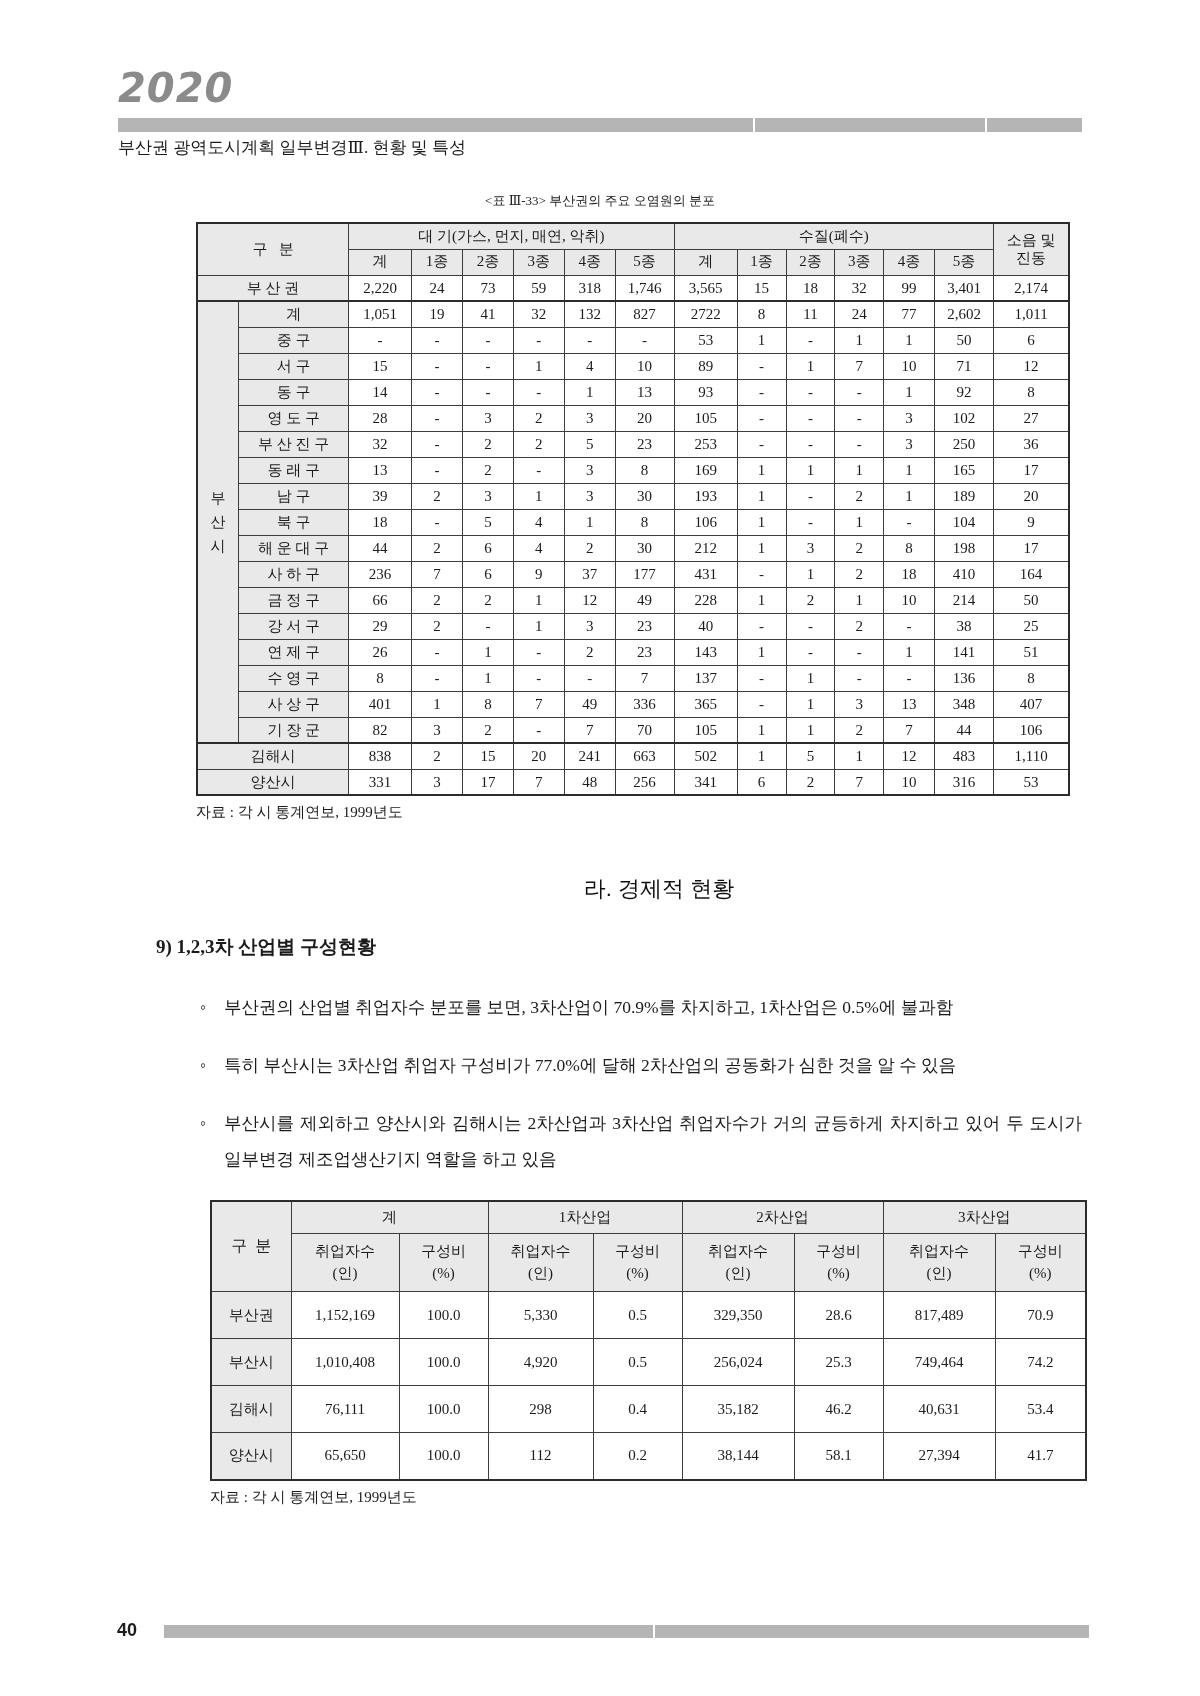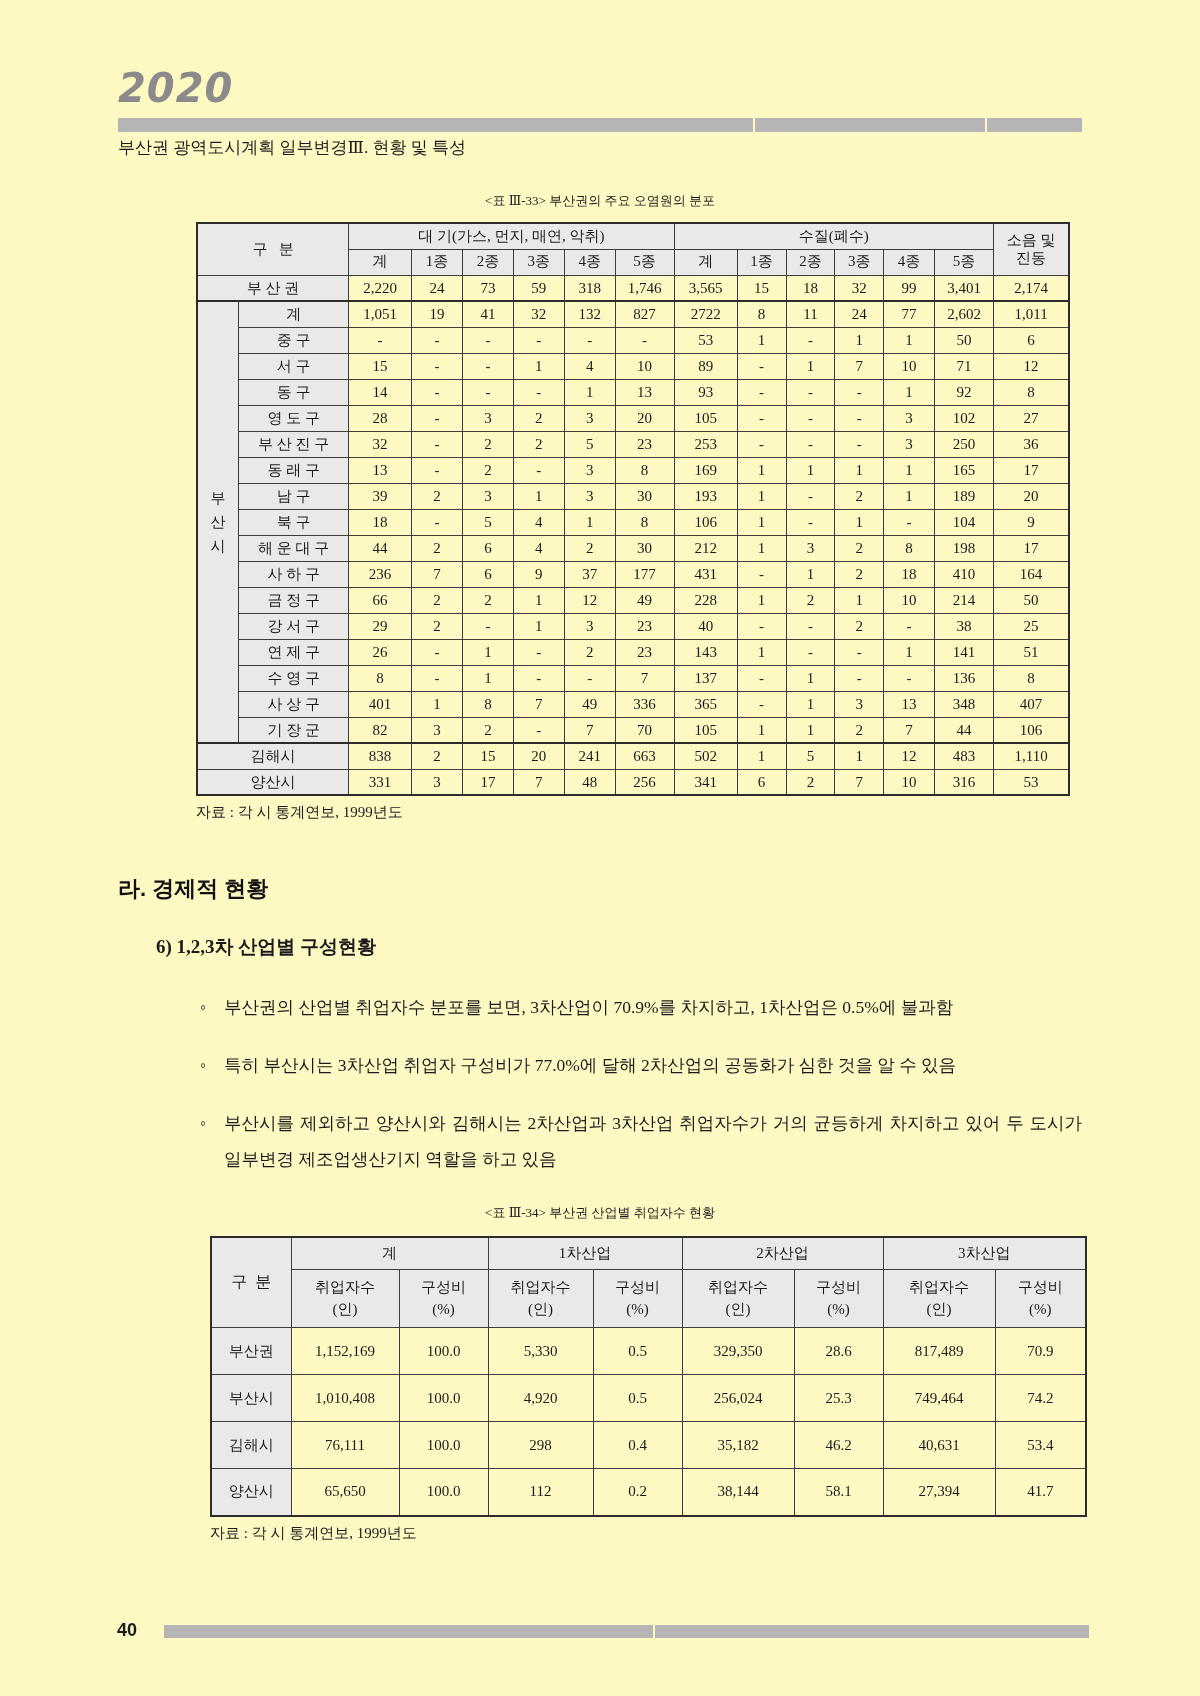--- a/index.html
+++ b/index.html
@@ -1,21 +1,21 @@
 <!DOCTYPE html>
 <html><head>
 <meta charset="utf-8">
 <style>
   * { box-sizing: border-box; margin: 0; padding: 0; }
   html,body { background:#9e9e9e; }
   .page {
     position: relative;
     width: 1200px; height: 1696px;
     margin: 0 auto;
-    background: #fef9c3;
+    background: #ffffff;
     font-family: "Liberation Serif", "DejaVu Serif", serif;
     color: #1b1b1b;
     overflow: hidden;
   }
 
   
   .logo {
     margin: 66px 0 0 118px;
     font-family: "DejaVu Sans", sans-serif;
     font-style: italic; font-weight: bold;
@@ -55,21 +55,21 @@
   .t1 { margin: 12px 0 0 196px; width: 874px; border: 2px solid #2c2c2c; }
   .t1 thead th { height: 26px; line-height: 1.15; }
   .t1 tbody th, .t1 tbody td { height: 26px; line-height: 1.1; padding: 0 2px; }
   .t1 th.noise { white-space: normal; line-height: 1.25; padding: 0 6px; }
   .t1 th.vert { white-space: pre-line; line-height: 1.6; font-size: 15px; }
 
   
   .sec-heading {
     margin: 52px 0 0 118px;
     font-family: "Liberation Sans", "DejaVu Sans", sans-serif;
-    font-weight: bold; font-size: 22px; color: #111;
+    font-weight: normal; font-size: 22px; color: #111; text-align: center;
   }
   .sec-subheading { margin: 30px 0 0 156px; font-weight: bold; font-size: 19px; }
   .bullets { margin: 30px 0 0 200px; width: 882px; list-style: none; }
   .bullets li {
     position: relative; padding-left: 24px; margin-bottom: 22px;
     font-size: 17.5px; line-height: 2.05; text-align: justify;
   }
   .bullets .marker { position: absolute; left: 0; top: 0; }
 
   
@@ -471,38 +471,37 @@
           <td>10</td>
           <td>316</td>
           <td>53</td>
         </tr>
       </tbody>
     </table>
 
   <div class="source">자료 : 각 시 통계연보, 1999년도</div>
 
   <div class="sec-heading">라. 경제적 현황</div>
-  <div class="sec-subheading">6) 1,2,3차 산업별 구성현황</div>
+  <div class="sec-subheading">9) 1,2,3차 산업별 구성현황</div>
 
   <ul class="bullets">
     <li>
       <span class="marker">◦</span>
       <span>부산권의 산업별 취업자수 분포를 보면, 3차산업이 70.9%를 차지하고, 1차산업은 0.5%에 불과함</span>
     </li>
     <li>
       <span class="marker">◦</span>
       <span>특히 부산시는 3차산업 취업자 구성비가 77.0%에 달해 2차산업의 공동화가 심한 것을 알 수 있음</span>
     </li>
     <li>
       <span class="marker">◦</span>
       <span>부산시를 제외하고 양산시와 김해시는 2차산업과 3차산업 취업자수가 거의 균등하게 차지하고 있어 두 도시가 일부변경 제조업생산기지 역할을 하고 있음</span>
     </li>
   </ul>
 
-  <div class="table-title t2-title">&lt;표 Ⅲ-34&gt; 부산권 산업별 취업자수 현황</div>
 
   <table class="t2">
       <colgroup>
         <col style="width: 80px;">
         <col style="width: 108px;">
         <col style="width: 89px;">
         <col style="width: 105px;">
         <col style="width: 89px;">
         <col style="width: 112px;">
         <col style="width: 89px;">

